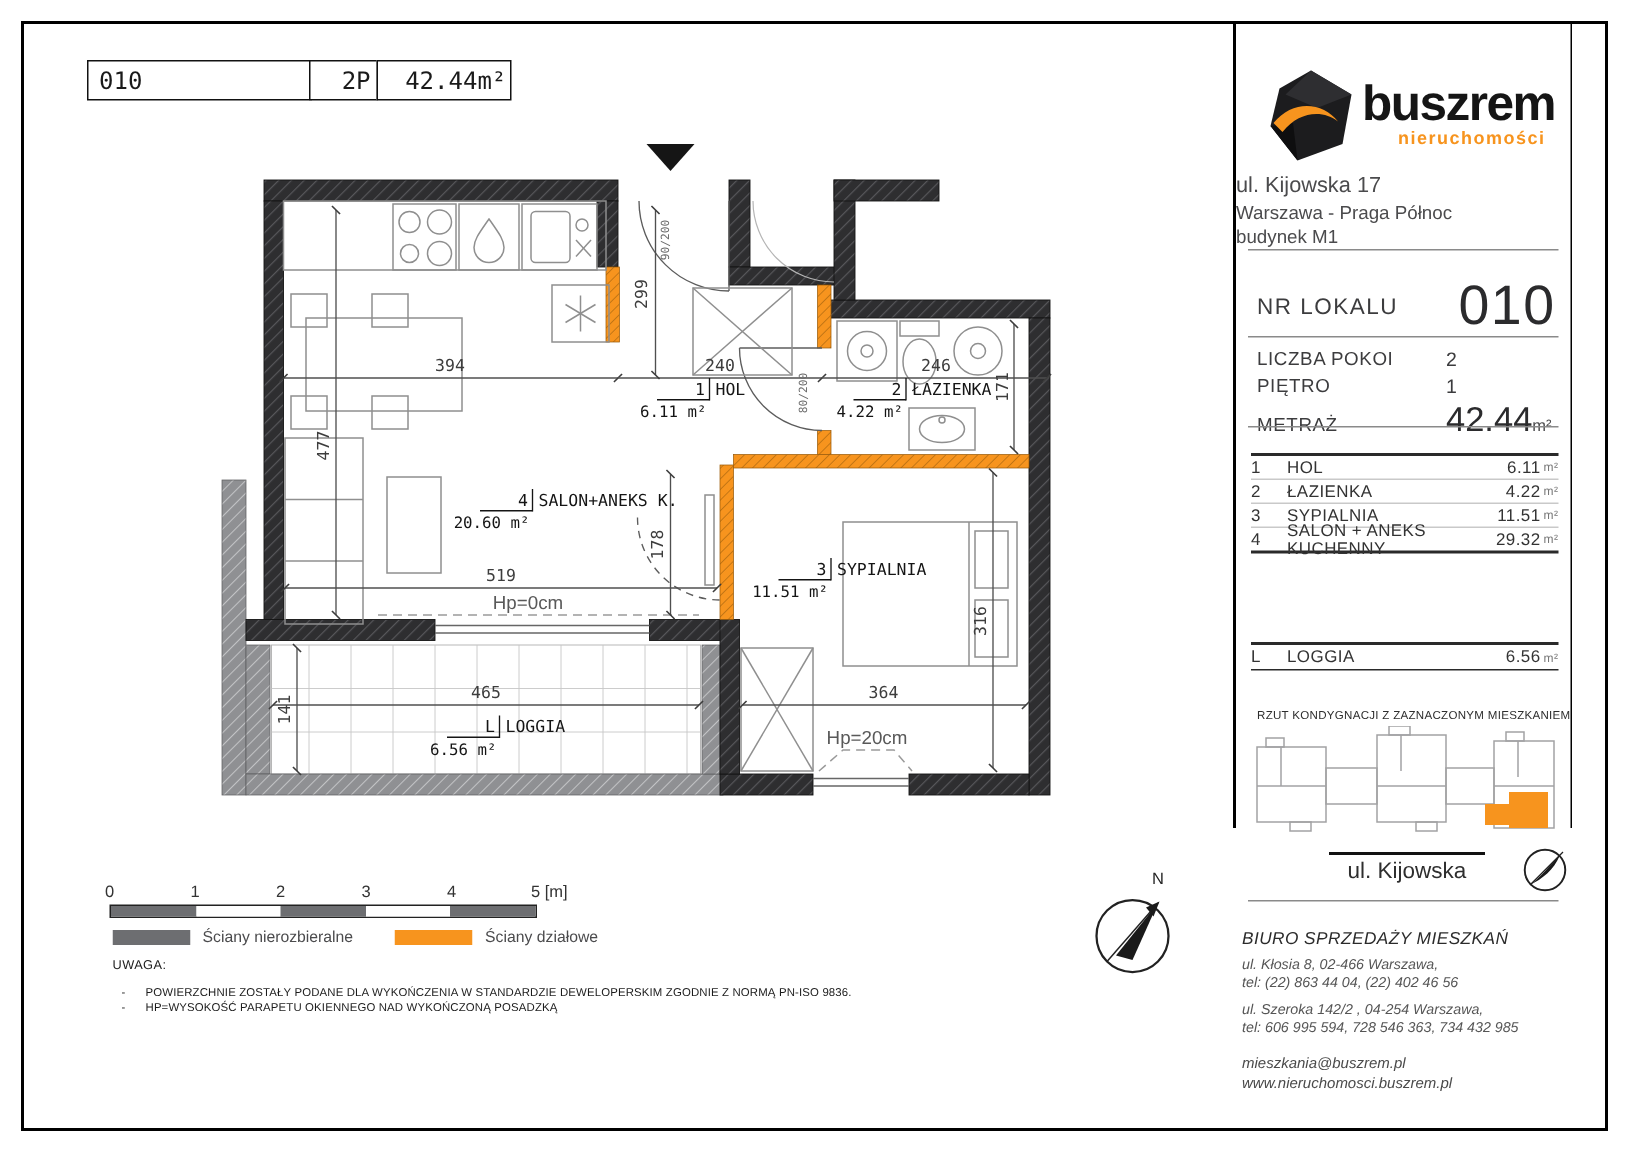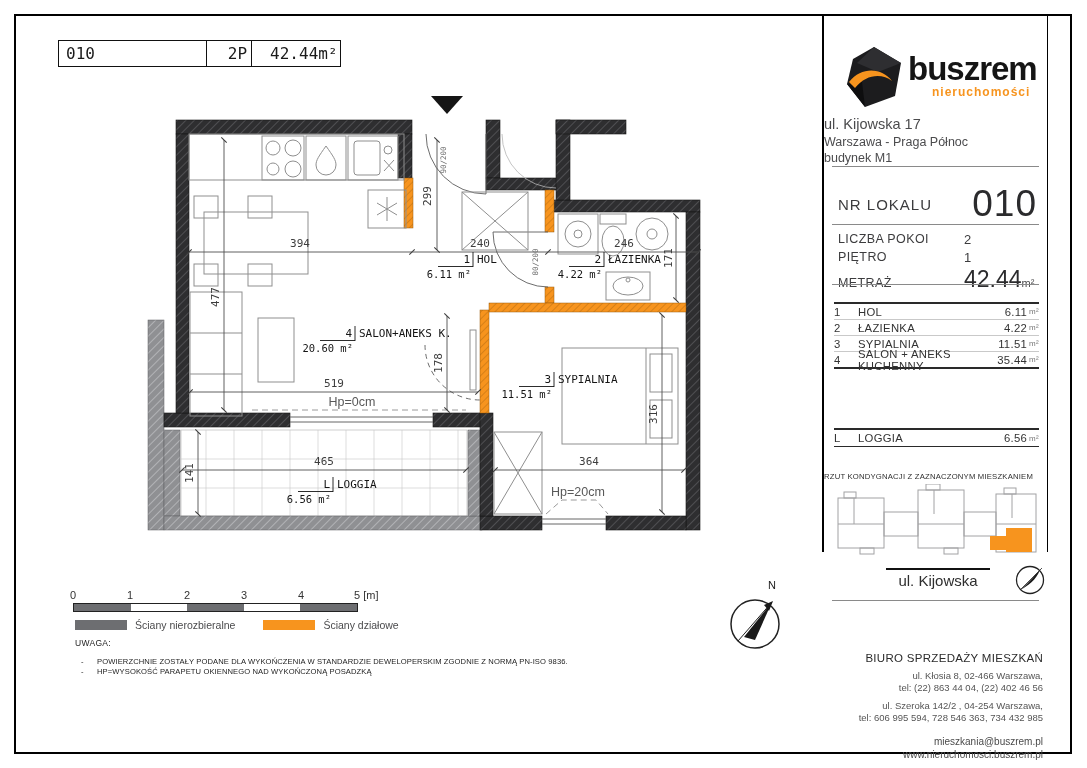--- a/index.html
+++ b/index.html
@@ -33,26 +33,26 @@
   .metraz-value .u{font-size:11px;color:#4b4b4d;}
   .room-table{position:absolute;top:286px;left:10px;right:8px;border-top:2px solid #2a2a2a;border-bottom:2px solid #2a2a2a;}
   .rt-row{display:flex;align-items:center;height:15px;font-size:11.3px;letter-spacing:.3px;color:#333;border-bottom:1px solid #c9c9c9;}
   .rt-row:last-child{border-bottom:none;}
   .rt-no{width:24px;}
   .rt-name{flex:1;}
   .rt-area{text-align:right;}
   .rt-unit{font-size:8px;color:#777;margin-left:2px;}
   .loggia-table{position:absolute;top:412px;left:10px;right:8px;border-top:2px solid #2a2a2a;border-bottom:1.5px solid #2a2a2a;}
   .loggia-table .rt-row{height:16px;border-bottom:none;}
-  .ov-title{position:absolute;top:456px;left:0;right:0;text-align:left;font-size:7.7px;letter-spacing:.2px;color:#2e2e2e;}
+  .ov-title{position:absolute;top:456px;left:0;right:0;text-align:right;font-size:7.7px;letter-spacing:.2px;color:#2e2e2e;}
   .mini-plan{position:absolute;top:468px;left:10px;}
   .street-line{position:absolute;top:552px;left:62px;width:104px;border-top:2px solid #111;}
   .street{position:absolute;top:556px;left:30px;width:168px;text-align:center;font-size:15px;color:#2e2e2e;}
   .mini-compass{position:absolute;top:546px;left:188px;}
-  .office{position:absolute;top:628px;left:4px;right:4px;text-align:right;}
+  .office{position:absolute;top:596px;left:4px;right:4px;text-align:left;font-style:italic;}
   .office-title{font-size:11.5px;letter-spacing:.3px;color:#2b2b2b;margin-top:8px;}
   .office-line{font-size:9.5px;color:#555;line-height:12px;}
   .office .gap{height:6px;}
   .office .gap-lg{height:11px;}
   .office-email,.office-www{font-size:10px;color:#4a4a4a;line-height:13px;}
 
   
   .plan-svg{position:absolute;left:140px;top:85px;}
   .compass-svg{position:absolute;left:726px;top:576px;}
   text.dim{font-family:"DejaVu Sans Mono",monospace;font-size:11px;fill:#3d3d3d;}
@@ -447,21 +447,21 @@
     </div>
     <div class="rt-row">
       <span class="rt-no">3</span>
       <span class="rt-name">SYPIALNIA</span>
       <span class="rt-area">11.51</span>
         <span class="rt-unit">m²</span>
     </div>
     <div class="rt-row">
       <span class="rt-no">4</span>
       <span class="rt-name">SALON + ANEKS KUCHENNY</span>
-      <span class="rt-area">35.44</span>
+      <span class="rt-area">29.32</span>
         <span class="rt-unit">m²</span>
     </div>
   </div>
 
   <div class="loggia-table">
     <div class="rt-row">
       <span class="rt-no">L</span>
       <span class="rt-name">LOGGIA</span>
       <span class="rt-area">6.56</span>
         <span class="rt-unit">m²</span>

